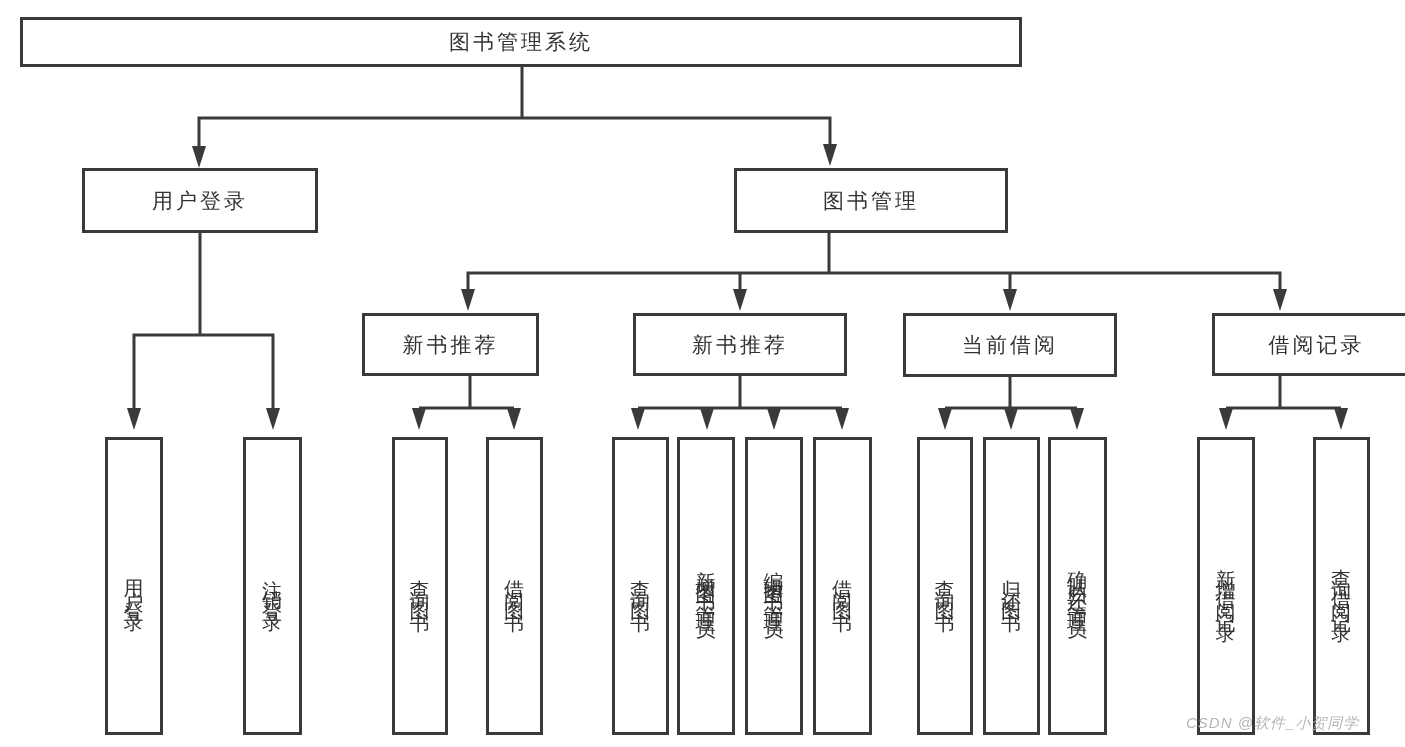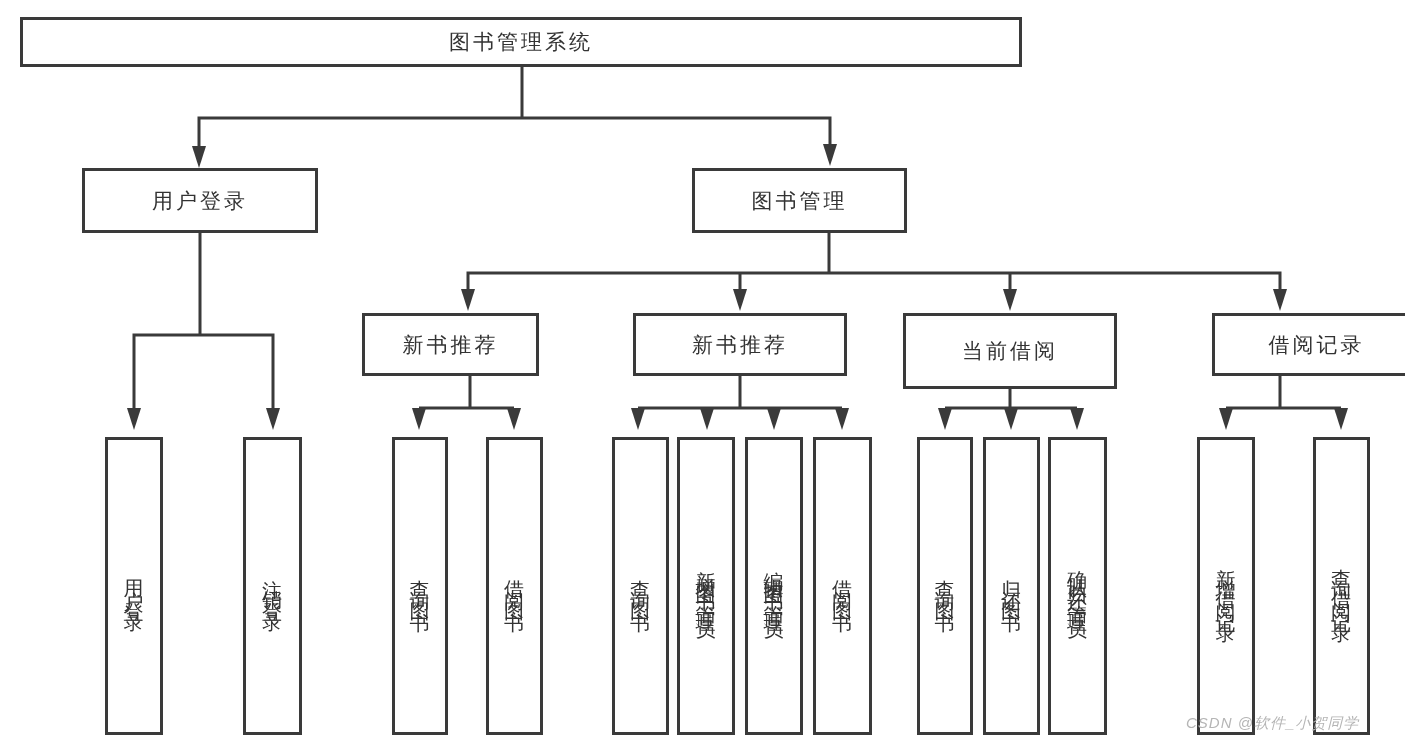--- a/index.html
+++ b/index.html
@@ -98,25 +98,25 @@
         <polygon points="1004,408 1018,408 1011,430"></polygon>
         <polygon points="1070,408 1084,408 1077,430"></polygon>
         <polygon points="1219,408 1233,408 1226,430"></polygon>
         <polygon points="1334,408 1348,408 1341,430"></polygon>
       </g>
   </svg>
 
   <div class="box" style="left:20px;top:17px;width:1002px;height:50px">图书管理系统</div>
 
   <div class="box" style="left:82px;top:168px;width:236px;height:65px">用户登录</div>
-  <div class="box" style="left:692px;top:168px;width:215px;height:65px">图书管理</div>
+  <div class="box" style="left:734px;top:168px;width:274px;height:65px">图书管理</div>
 
   <div class="box" style="left:362px;top:313px;width:177px;height:63px">新书推荐</div>
   <div class="box" style="left:633px;top:313px;width:214px;height:63px">新书推荐</div>
-  <div class="box" style="left:903px;top:313px;width:214px;height:76px">当前借阅</div>
+  <div class="box" style="left:903px;top:313px;width:214px;height:64px">当前借阅</div>
   <div class="box" style="left:1212px;top:313px;width:209px;height:63px">借阅记录</div>
 
   <div class="box vbox" style="left:105px;top:437px;width:58px;height:298px">用户登录</div>
   <div class="box vbox" style="left:243px;top:437px;width:59px;height:298px">注销登录</div>
 
   <div class="box vbox" style="left:392px;top:437px;width:56px;height:298px">查询图书</div>
   <div class="box vbox" style="left:486px;top:437px;width:57px;height:298px">借阅图书</div>
 
   <div class="box vbox" style="left:612px;top:437px;width:57px;height:298px">查询图书</div>
   <div class="box vbox tight" style="left:677px;top:437px;width:58px;height:298px">新增图书（管理员）</div>

